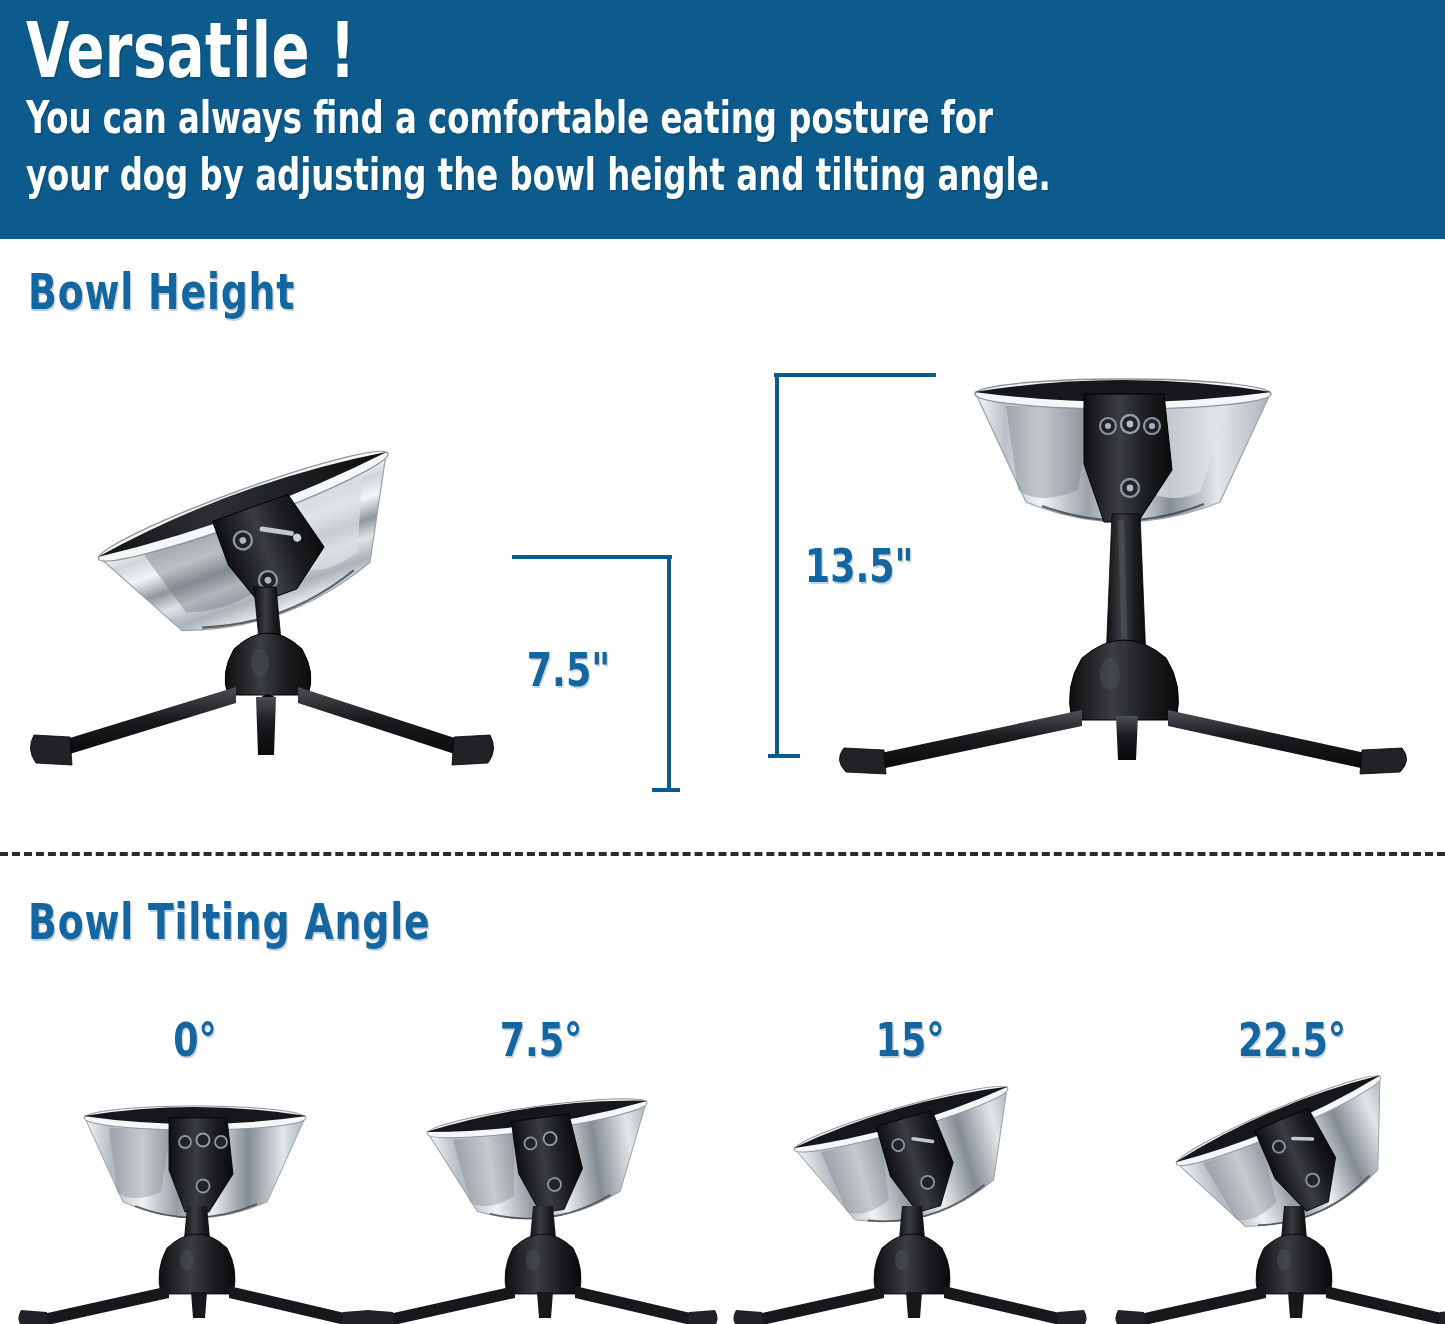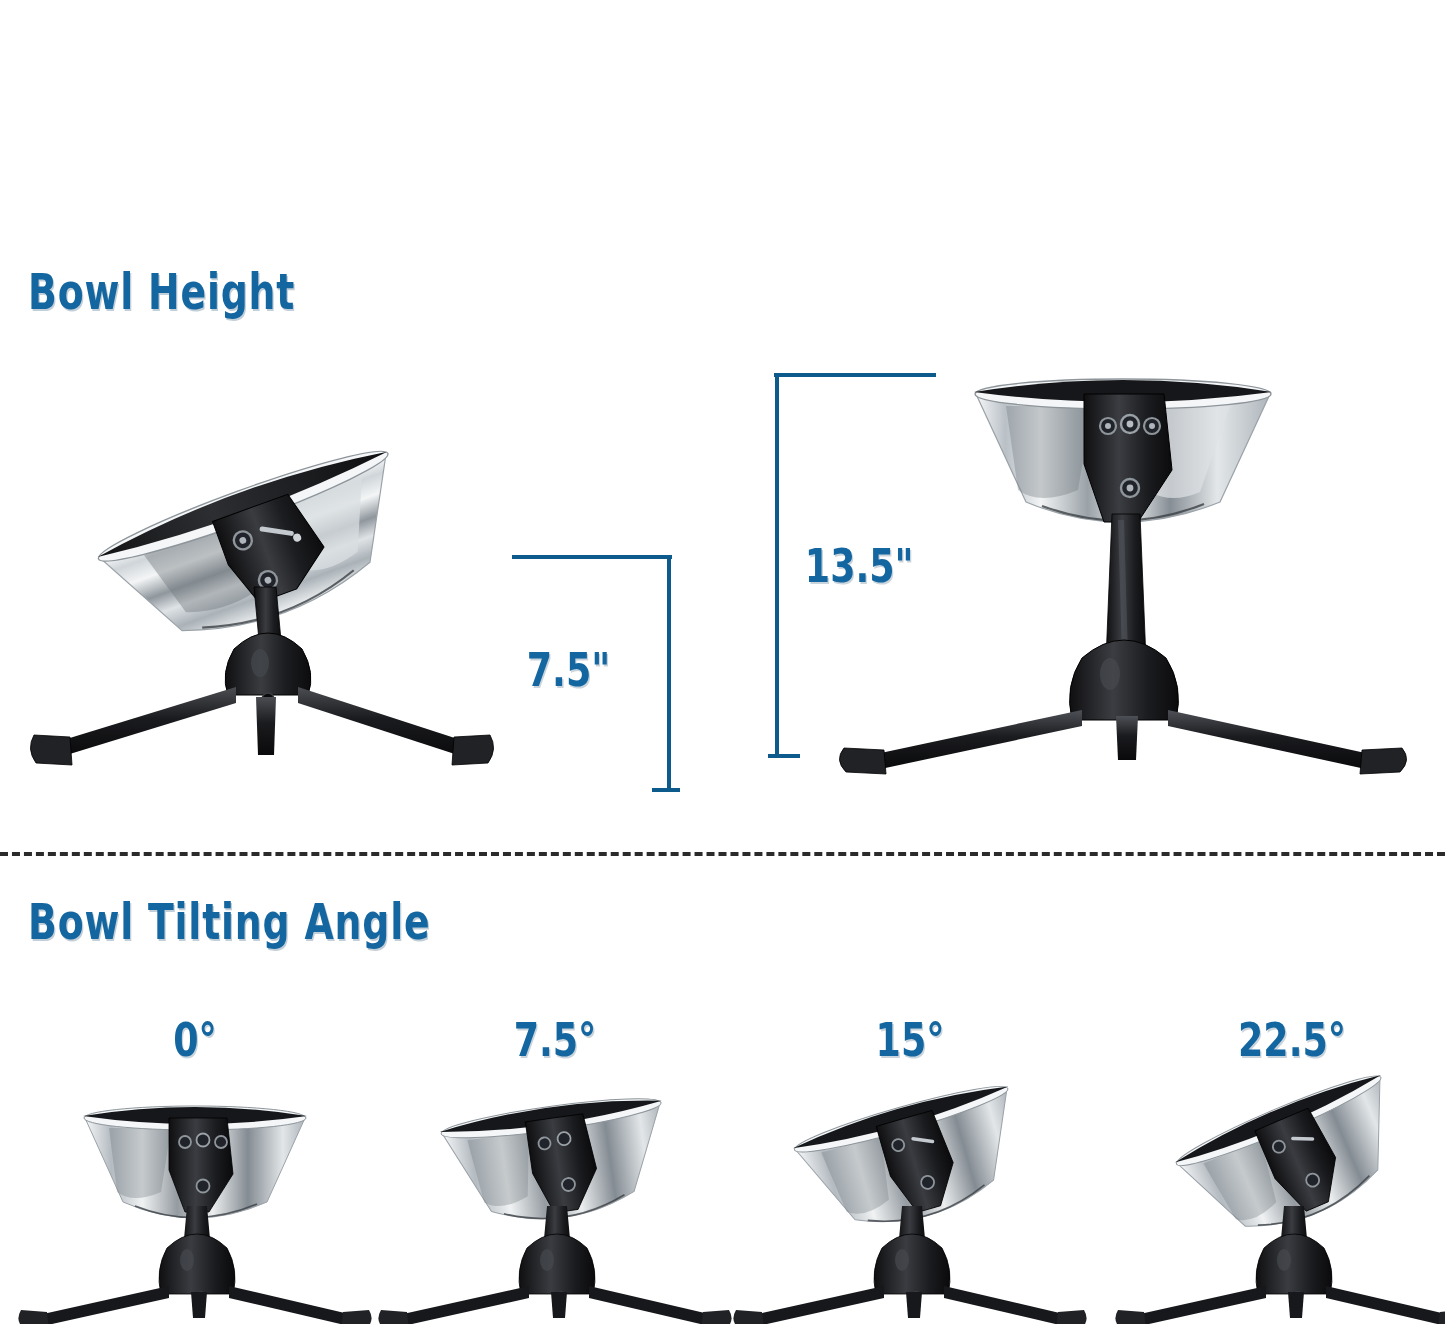--- a/index.html
+++ b/index.html
@@ -167,20 +167,25 @@
     height: 230px;
   }
 
   svg { display: block; overflow: visible; }
 </style>
 </head>
 <body>
 
 <div class="page">
 
+  <div class="banner">
+    <div class="banner-title">Versatile !</div>
+    <div class="banner-sub">You can always find a comfortable eating posture for</div>
+    <div class="banner-sub">your dog by adjusting the bowl height and tilting angle.</div>
+  </div>
 
   <div class="section-heading" id="heading-bowl-height">Bowl Height</div>
 
   <div class="height-row">
 
     <div class="stand-big-a">
       <svg viewBox="0 0 520 370" width="520" height="370" aria-hidden="true">
         <defs>
           <linearGradient id="steelA" x1="0" y1="0" x2="0" y2="1">
             <stop offset="0%" stop-color="#fdfdfd"></stop>
@@ -377,21 +382,21 @@
           <circle cx="186" cy="206" r="4.5" fill="#0b0b0d" stroke="#3a3d42" stroke-width="1.2"></circle>
           <path d="M 154 196 L 28 224 L 28 236 L 154 208 Z" fill="#17181b"></path>
           <path d="M 214 196 L 334 224 L 334 236 L 214 208 Z" fill="#17181b"></path>
           <path d="M 176 202 L 192 202 L 190 228 L 178 228 Z" fill="#17181b"></path>
           <path d="M 6 220 L 32 222 L 34 240 L 8 238 Q 0 230 6 220 Z" fill="#202226"></path>
           <path d="M 328 222 L 354 220 Q 360 230 352 238 L 326 240 Z" fill="#202226"></path>
         </svg>
       </div>
     </div>
 
-    <div class="tilt-cell" style="left: 375px;">
+    <div class="tilt-cell" style="left: 361px;">
       <div class="tilt-label">7.5°</div>
       <div class="tilt-art">
         <svg viewBox="0 0 360 230" width="360" height="230" aria-hidden="true">
           <g transform="rotate(-8 180 56)">
             <path d="M 70 28 L 290 28 L 252 112 Q 180 144 108 112 Z" fill="url(#st0)" stroke="#9aa2a8" stroke-width="1"></path>
             <path d="M 94 38 L 156 38 L 146 102 Q 118 114 102 102 Z" fill="#6d757b" opacity="0.32"></path>
             <ellipse cx="180" cy="28" rx="111" ry="12" fill="#f4f6f7" stroke="#8d959b" stroke-width="1"></ellipse>
             <path d="M 68 26 Q 180 8 292 26 Q 180 42 68 26 Z" fill="#16171a"></path>
             <path d="M 120 116 Q 181 140 242 114" fill="none" stroke="#3b4045" stroke-width="1.6" opacity="0.8"></path>
             <g>

